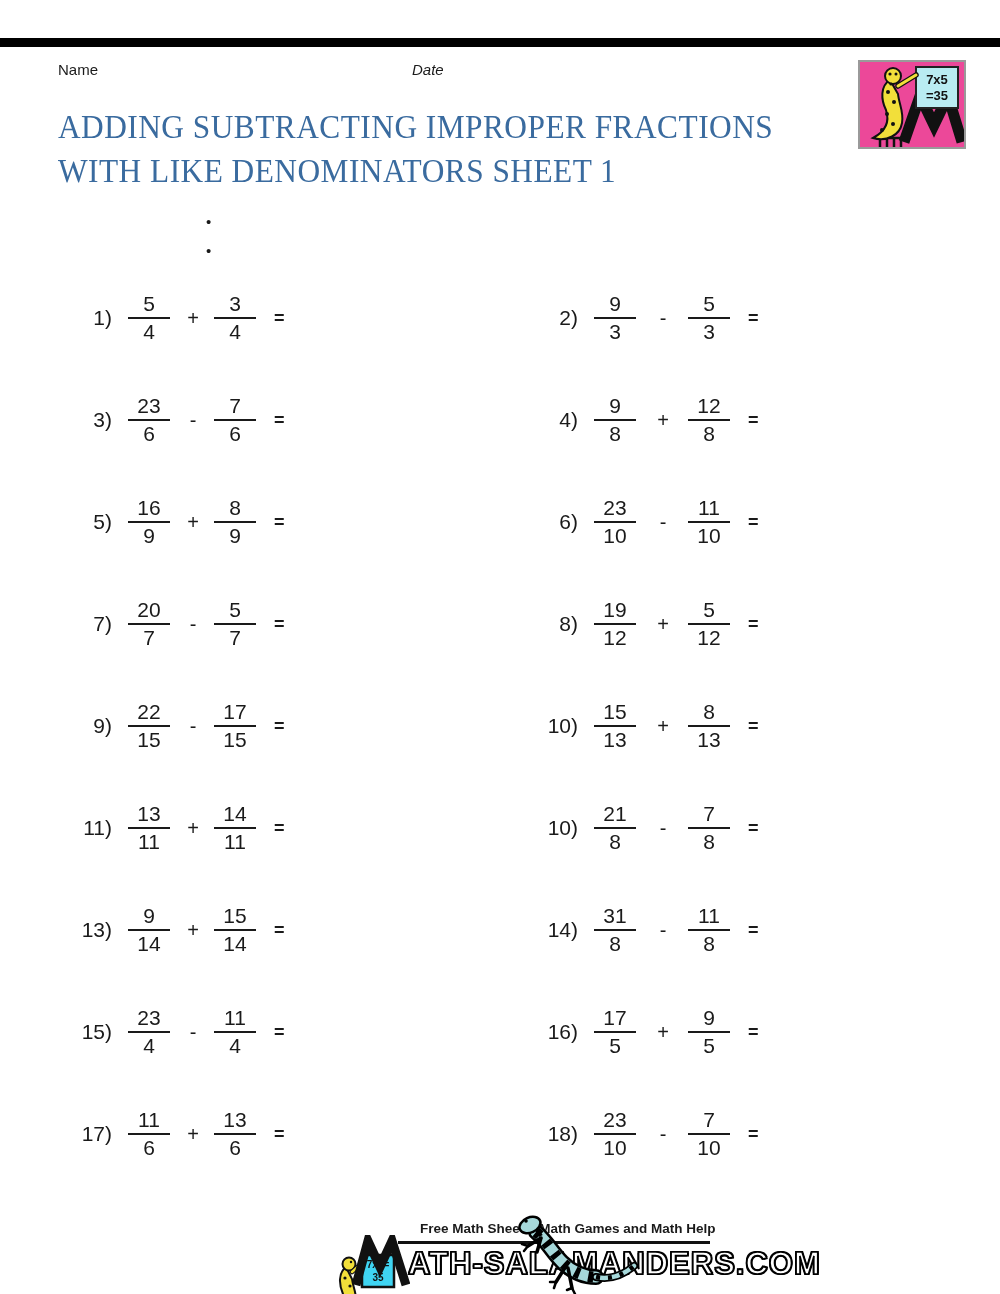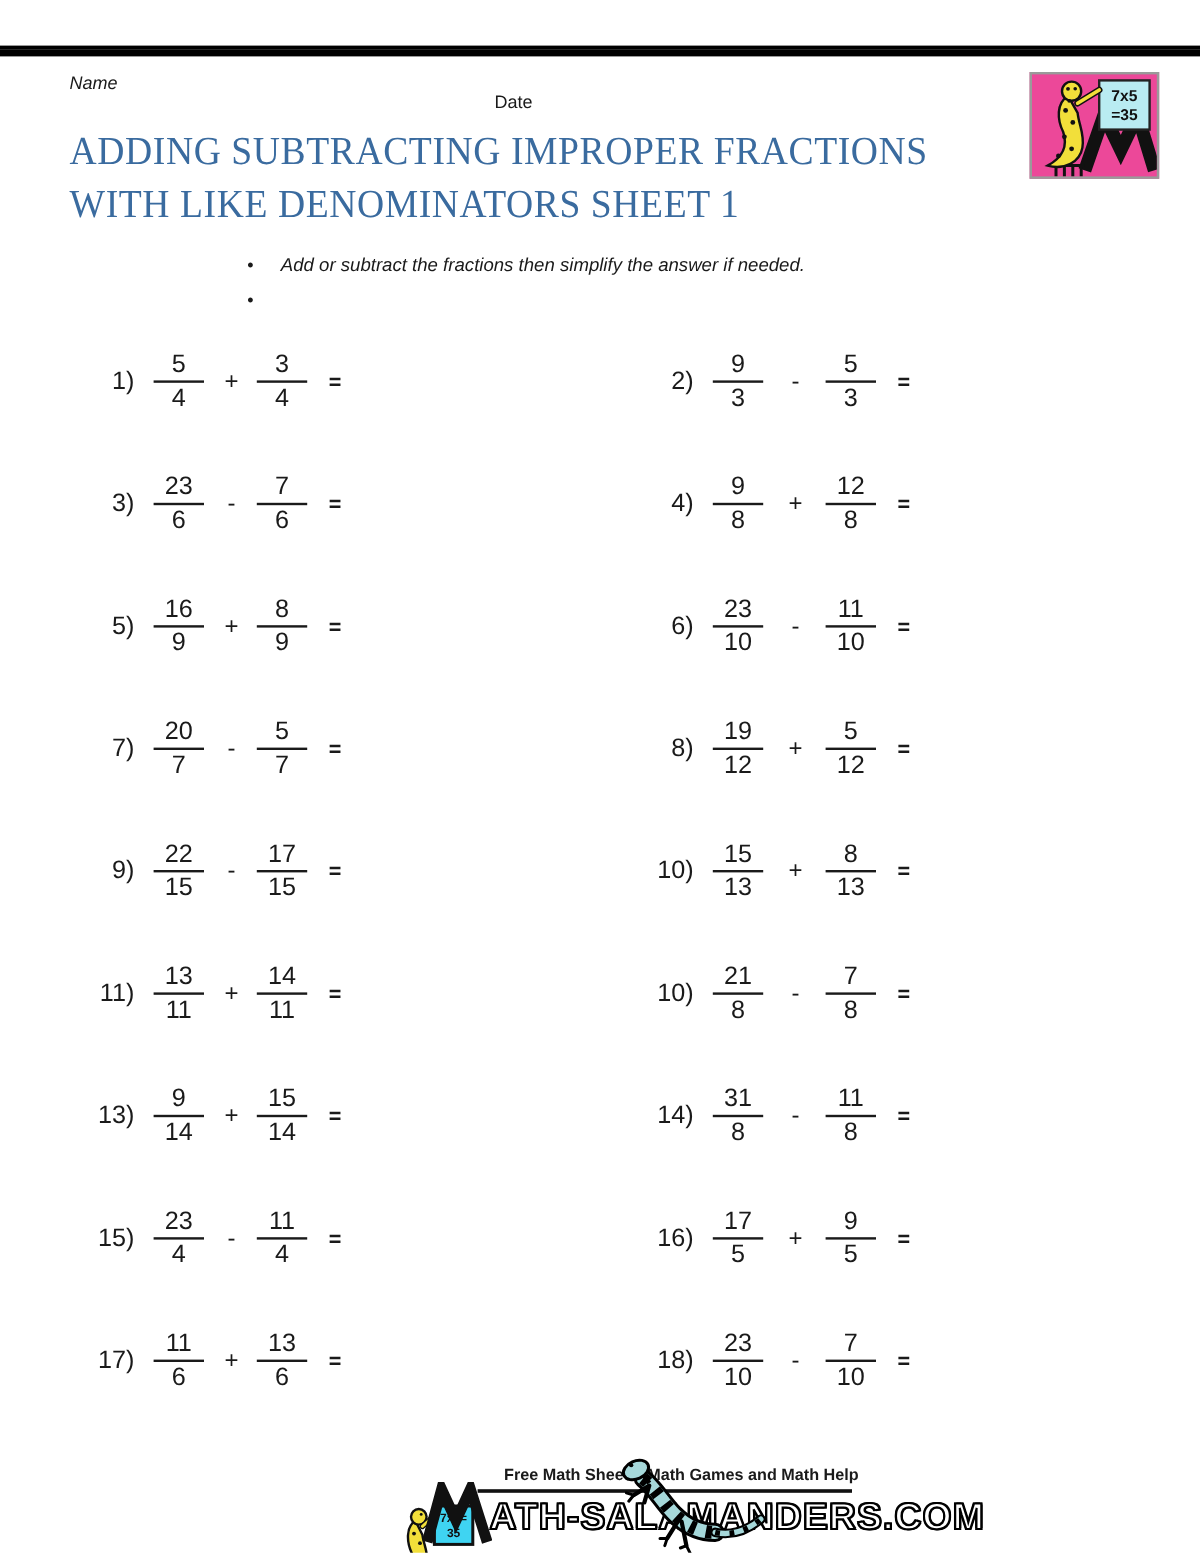--- a/index.html
+++ b/index.html
@@ -4,22 +4,22 @@
 <style>
   * { margin:0; padding:0; box-sizing:border-box; }
   html,body { width:1000px; height:1294px; background:#ffffff; overflow:hidden;
               font-family:"Liberation Sans", sans-serif; color:#1a1a1a; }
 
   
   .top-rule { margin-top:38px; border-top:3px solid #000; height:2px;
               border-bottom:6px solid #000; width:1000px; }
 
   .header-row { position:relative; margin-top:14px; height:22px; font-size:15px; }
-  .name-label { position:absolute; left:58px; top:0;font-style:italic; }
-  .date-label { position:absolute; left:412px; top:16px; }
+  .name-label { position:absolute; left:58px; top:0; }
+  .date-label { position:absolute; left:412px; top:0;font-style:italic; }
 
   .logo-box { position:absolute; left:858px; top:60px; width:108px; height:89px;
               border:2px solid #9a9a9a; background:#ec4899; }
 
   .title-block { margin:22px 0 0 58px; font-family:"Liberation Serif", serif;
                  font-size:33px; line-height:44px; color:var(--title-color,#3a6b9f);
                  transform:scaleX(0.95); transform-origin:left top; letter-spacing:0.5px; }
 
   .instructions { margin:14px 0 0 206px; font-style:italic; font-size:15.5px; line-height:29px; }
   .bullet-row { display:flex; align-items:flex-start; }
@@ -90,21 +90,20 @@
 </div>
 
 <div class="title-block">
   <div>ADDING SUBTRACTING IMPROPER FRACTIONS</div>
   <div>WITH LIKE DENOMINATORS SHEET 1</div>
 </div>
 
 <div class="instructions">
   <div class="bullet-row">
     <span class="bullet-dot">•</span>
-    <span>Add or subtract the fractions then simplify the answer if needed.</span>
   </div>
   <div class="bullet-row">
     <span class="bullet-dot">•</span>
   </div>
 </div>
 
 <div class="problems">
     <div class="problem left">
     <span class="pnum">1)</span>
     <span class="frac">

